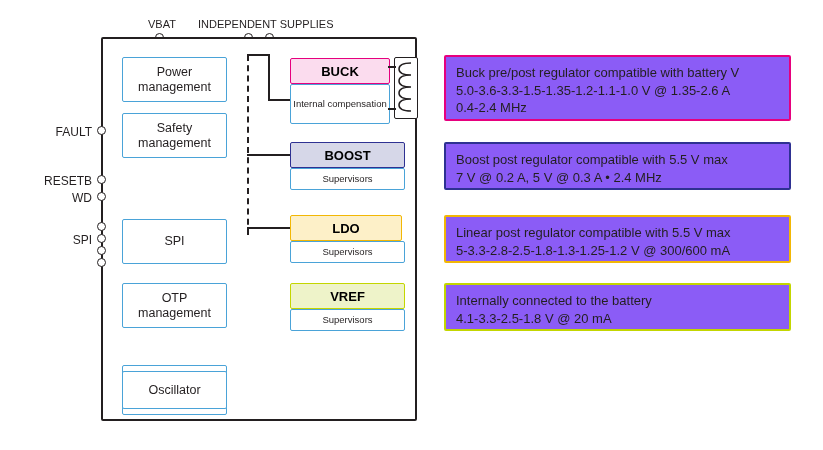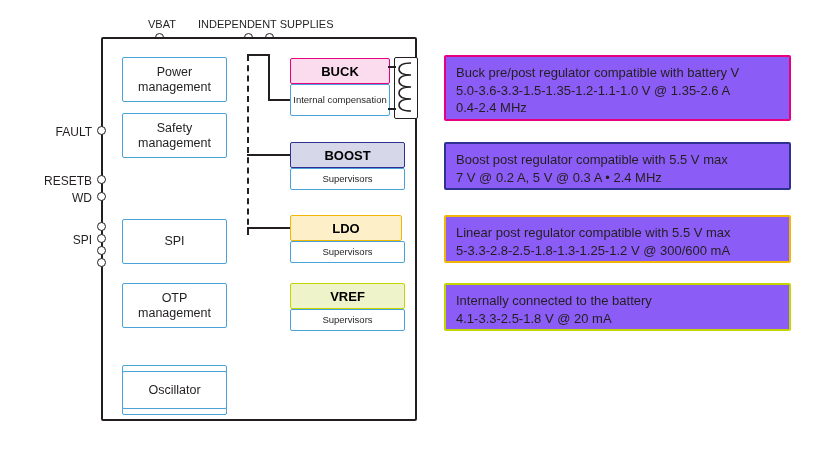--- a/index.html
+++ b/index.html
@@ -200,21 +200,21 @@
   <div class="abs wire wire-h" style="left:268px; top:99px; width:22px;"></div>
   <div class="abs wire wire-v" style="left:268px; top:55px; height:45px;"></div>
 
   <div class="abs wire wire-h" style="left:247px; top:154px; width:43px;"></div>
 
   <div class="abs wire wire-h" style="left:247px; top:227px; width:43px;"></div>
 
   <div class="abs reg" style="left:290px; top:58px; width:100px; height:26px; border-color:#e6007e; background:#fbdcee;">
     <span>BUCK</span>
   </div>
-  <div class="abs sub" style="left:290px; top:84px; width:100px; height:32px;">
+  <div class="abs sub" style="left:290px; top:84px; width:100px; height:40px;">
     <span>Internal compensation</span>
   </div>
 
   <div class="abs coil-box" style="left:394px; top:57px; width:24px; height:62px;"></div>
   <svg class="abs" style="left:394px; top:57px;" width="24" height="62">
     <path d="M17 6 q-12 0 -12 6 q0 6 12 6 q-12 0 -12 6 q0 6 12 6 q-12 0 -12 6 q0 6 12 6 q-12 0 -12 6 q0 6 12 6" fill="none" stroke="#231f20" stroke-width="1.5"></path>
   </svg>
   <div class="abs wire wire-h" style="left:388px; top:66px; width:8px;"></div>
   <div class="abs wire wire-h" style="left:388px; top:108px; width:8px;"></div>
 

